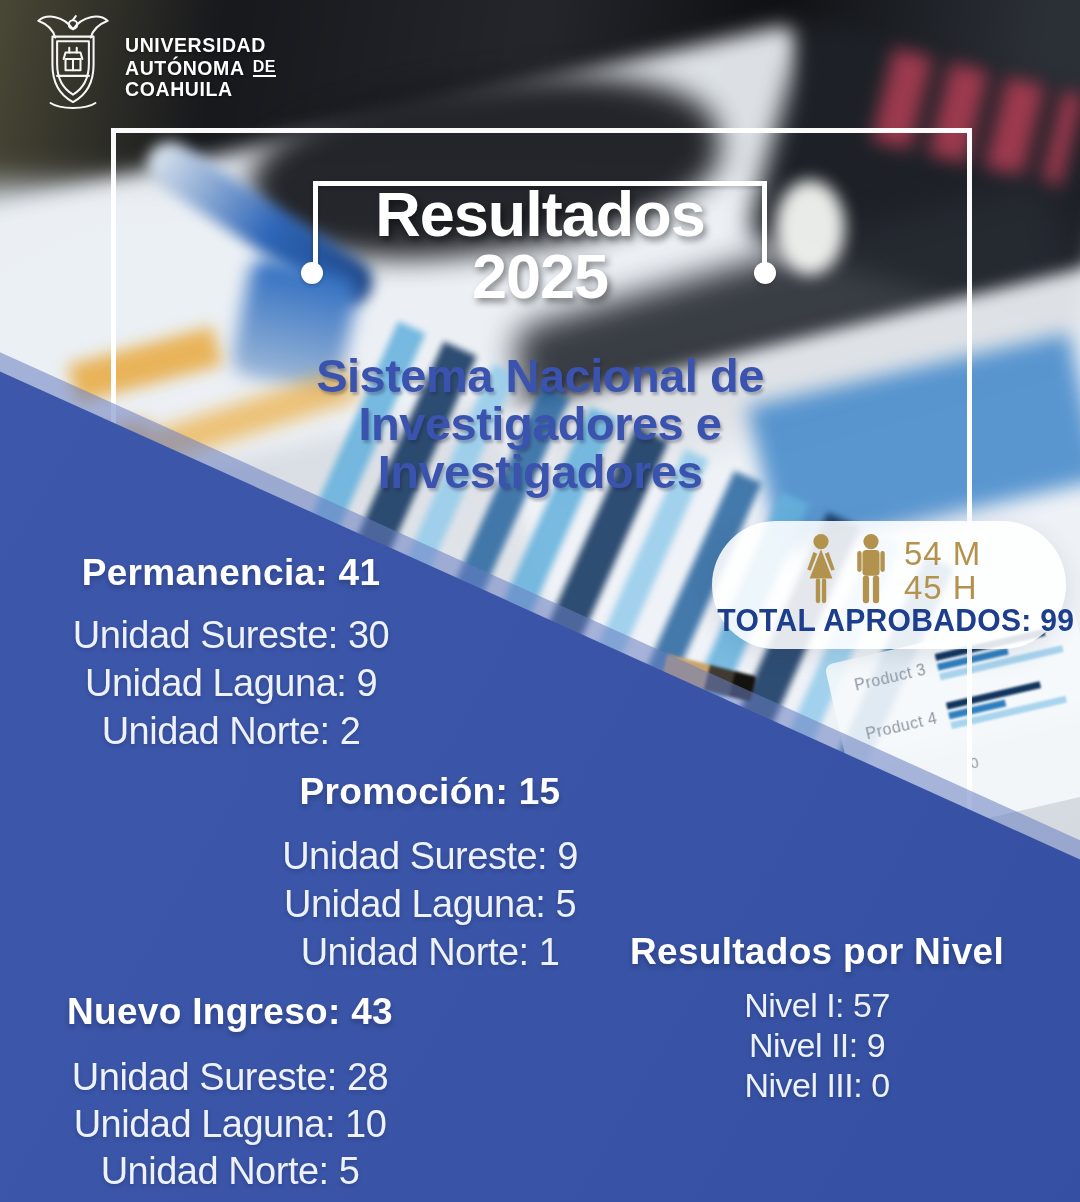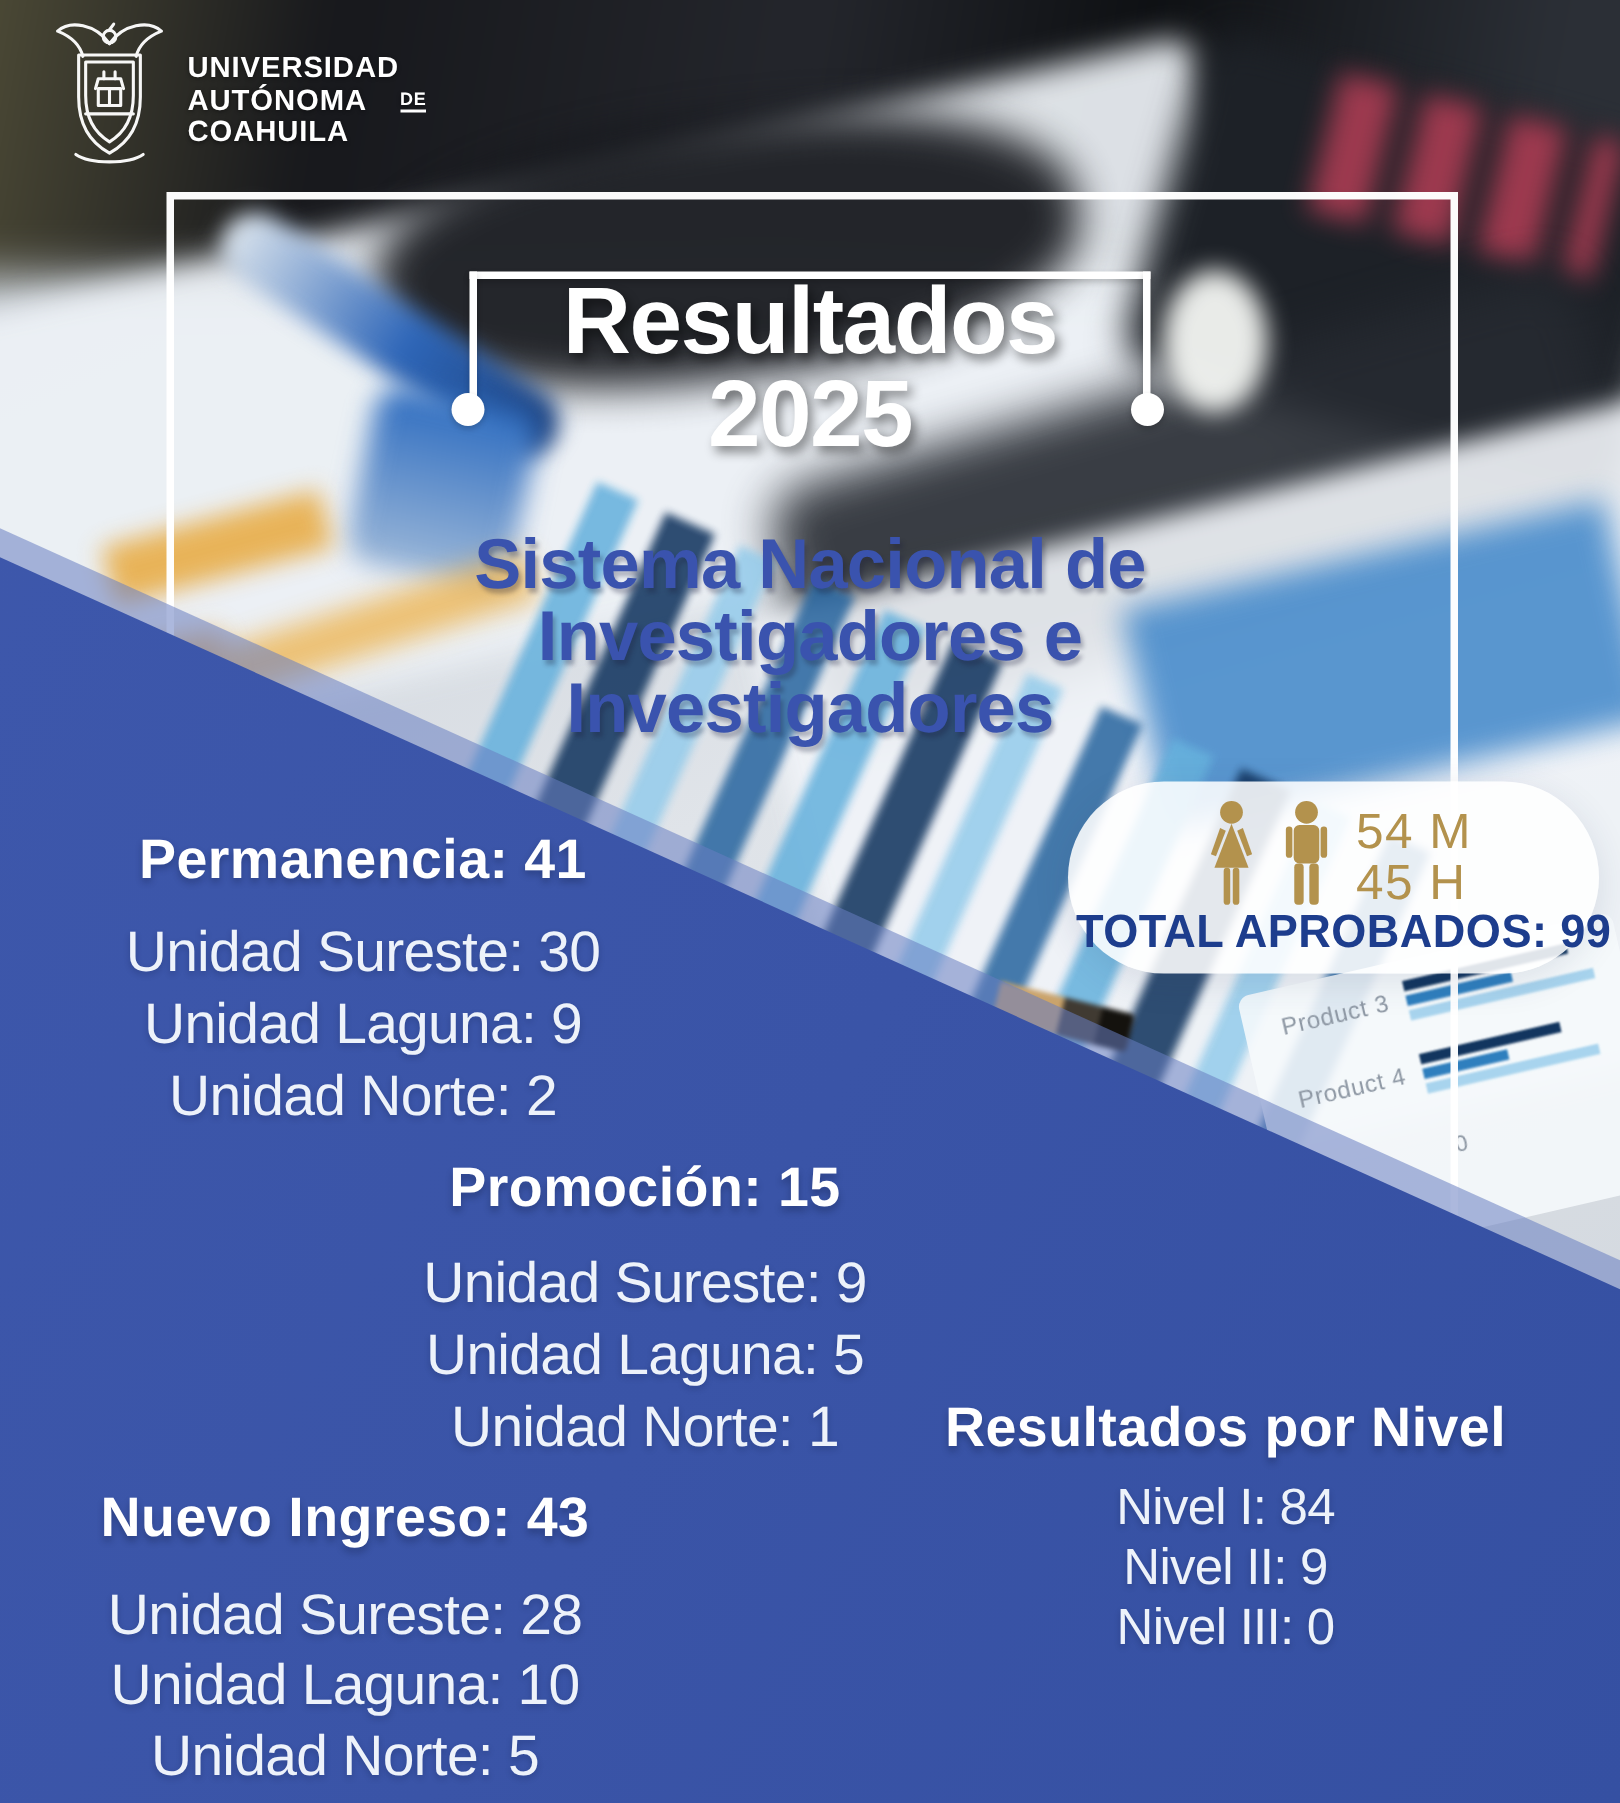--- a/index.html
+++ b/index.html
@@ -88,38 +88,38 @@
     text-shadow:3px 4px 7px rgba(0,0,0,.45);}
   .subtitle{left:0;top:352px;width:1080px;text-align:center;color:#3a53ae;z-index:5;
     font-size:47px;font-weight:700;line-height:48px;letter-spacing:-.5px;
     text-shadow:2px 3px 3px rgba(25,30,60,.30);}
 
   
   .logo{left:30px;top:8px;width:330px;height:110px;z-index:6;color:#fff;}
   .logo svg{position:absolute;left:0;top:2px;}
   .logo-text{position:absolute;left:95px;top:27px;font-weight:700;font-size:19.5px;line-height:21px;
     letter-spacing:.6px;text-shadow:0 1px 3px rgba(0,0,0,.45);white-space:nowrap;}
-  .de{font-size:12px;border-bottom:2px solid #fff;margin-left:22px;vertical-align:3px;letter-spacing:.5px;}
+  .de{font-size:16px;border-bottom:2px solid #fff;margin-left:8px;vertical-align:3px;letter-spacing:.5px;}
 
   
   .pill{left:712px;top:521px;width:354px;height:128px;border-radius:74px;z-index:5;
     background:rgba(255,255,255,.87);box-shadow:0 6px 24px rgba(40,60,100,.12);}
   .pill-icons{position:absolute;left:88px;top:12px;display:flex;gap:10px;}
   .counts{position:absolute;left:192px;top:16px;color:#b3924d;font-size:33px;line-height:34px;
     font-weight:400;letter-spacing:1px;white-space:nowrap;}
   .total{position:absolute;left:0;right:0;bottom:10px;text-align:center;color:#1d3d8d;
     font-weight:700;font-size:31px;letter-spacing:.3px;transform:scaleX(.97);white-space:nowrap;}
 
   
   .sec{position:absolute;text-align:center;z-index:5;}
   .sec-title{color:#fff;font-weight:700;font-size:37px;line-height:48px;letter-spacing:.3px;
     text-shadow:0 3px 5px rgba(10,20,50,.30);}
   .sec-items{color:#edf2fa;font-weight:400;letter-spacing:-.5px;
     text-shadow:0 2px 4px rgba(10,20,50,.22);}
-  .s-perm{left:17px;top:549px;width:450px;}
+  .s-perm{left:6px;top:549px;width:450px;}
   .s-perm .sec-items{font-size:38px;line-height:48px;margin-top:14px;}
   .s-prom{left:205px;top:768px;width:450px;}
   .s-prom .sec-items{font-size:38px;line-height:48px;margin-top:16px;}
   .s-nuevo{left:5px;top:988px;width:450px;}
   .s-nuevo .sec-items{font-size:38px;line-height:47px;margin-top:18px;}
   .s-nivel{left:592px;top:928px;width:450px;}
   .s-nivel .sec-items{font-size:34px;line-height:40px;margin-top:9px;}
 </style>
 </head>
 <body>
@@ -260,19 +260,19 @@
     <div class="sec-items">
       <div>Unidad Sureste: 28</div>
       <div>Unidad Laguna: 10</div>
       <div>Unidad Norte: 5</div>
     </div>
   </div>
 
   <div class="sec s-nivel">
     <div class="sec-title">Resultados por Nivel</div>
     <div class="sec-items">
-      <div>Nivel I: 84</div>
+      <div>Nivel I: 57</div>
       <div>Nivel II: 9</div>
       <div>Nivel III: 0</div>
     </div>
   </div>
 
 </div>
 
 </body></html>

